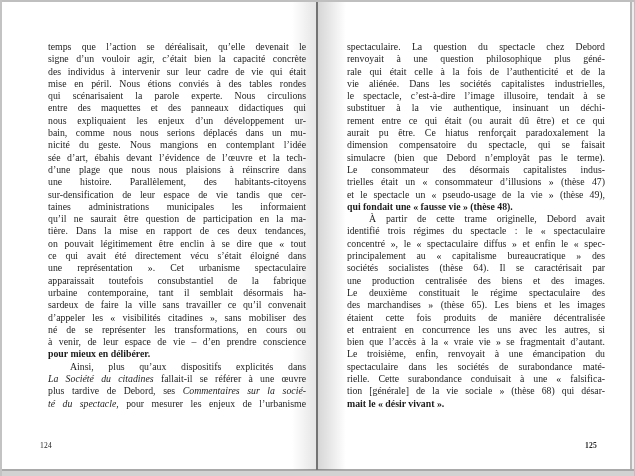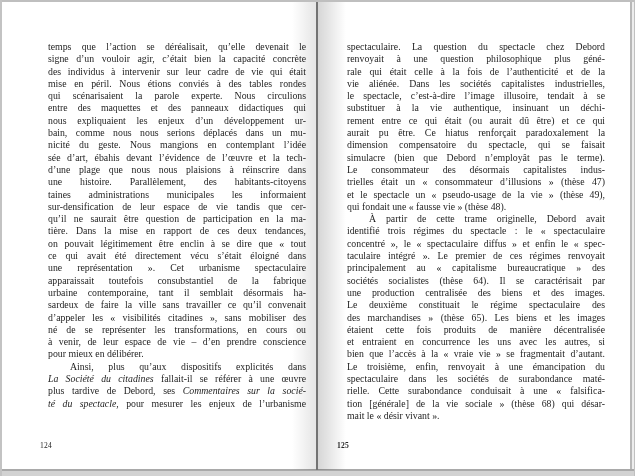--- a/index.html
+++ b/index.html
@@ -26,27 +26,27 @@
     background:linear-gradient(to right,rgba(0,0,0,0.16),rgba(0,0,0,0));}
   
   .textcol{position:absolute;top:41px;width:258px;font-size:9.8px;}
   .textcol-left{left:48px;}
   .textcol-right{left:347px;}
   .line{
     height:12.3px;line-height:12.3px;overflow:hidden;
     text-align:justify;text-align-last:justify;
     white-space:normal;
   }
-  .line.flush{text-align-last:left;}
+  .line.flush{text-align-last:left;font-weight:bold;}
   .line.indent{text-indent:22px;}
   .line em{font-style:italic;}
   
   .folio{position:absolute;top:441px;font-size:7.6px;line-height:9px;color:#262626;letter-spacing:0.2px;}
   .folio-left{left:40px;}
-  .folio-right{left:337px;width:258px;padding-right:14px;box-sizing:border-box;font-weight:bold;}
+  .folio-right{left:353px;width:258px;text-align:right;padding-right:14px;box-sizing:border-box;font-weight:bold;}
 </style>
 </head>
 <body>
 
 <div class="edge edge-right-strip"></div>
 <div class="edge edge-bottom-strip"></div>
 <div class="edge edge-right-line"></div>
 <div class="edge edge-bottom-line"></div>
 <div class="edge edge-top"></div>
 <div class="edge edge-left"></div>
@@ -62,22 +62,22 @@
     <div class="line"><span>des individus à intervenir sur leur cadre de vie qui était</span></div>
     <div class="line"><span>mise en péril. Nous étions conviés à des tables rondes</span></div>
     <div class="line"><span>qui scénarisaient la parole experte. Nous circulions</span></div>
     <div class="line"><span>entre des maquettes et des panneaux didactiques qui</span></div>
     <div class="line"><span>nous expliquaient les enjeux d’un développement ur-</span></div>
     <div class="line"><span>bain, comme nous nous serions déplacés dans un mu-</span></div>
     <div class="line"><span>nicité du geste. Nous mangions en contemplant l’idée</span></div>
     <div class="line"><span>sée d’art, ébahis devant l’évidence de l’œuvre et la tech-</span></div>
     <div class="line"><span>d’une plage que nous nous plaisions à réinscrire dans</span></div>
     <div class="line"><span>une histoire. Parallèlement, des habitants-citoyens</span></div>
+    <div class="line"><span>sur-densification de leur espace de vie tandis que cer-</span></div>
     <div class="line"><span>taines administrations municipales les informaient</span></div>
-    <div class="line"><span>sur-densification de leur espace de vie tandis que cer-</span></div>
     <div class="line"><span>qu’il ne saurait être question de participation en la ma-</span></div>
     <div class="line"><span>tière. Dans la mise en rapport de ces deux tendances,</span></div>
     <div class="line"><span>on pouvait légitimement être enclin à se dire que « tout</span></div>
     <div class="line"><span>ce qui avait été directement vécu s’était éloigné dans</span></div>
     <div class="line"><span>une représentation ». Cet urbanisme spectaculaire</span></div>
     <div class="line"><span>apparaissait toutefois consubstantiel de la fabrique</span></div>
     <div class="line"><span>urbaine contemporaine, tant il semblait désormais ha-</span></div>
     <div class="line"><span>sardeux de faire la ville sans travailler ce qu’il convenait</span></div>
     <div class="line"><span>d’appeler les « visibilités citadines », sans mobiliser des</span></div>
     <div class="line"><span>né de se représenter les transformations, en cours ou</span></div>
@@ -101,21 +101,20 @@
     <div class="line"><span>aurait pu être. Ce hiatus renforçait paradoxalement la</span></div>
     <div class="line"><span>dimension compensatoire du spectacle, qui se faisait</span></div>
     <div class="line"><span>simulacre (bien que Debord n’employât pas le terme).</span></div>
     <div class="line"><span>Le consommateur des désormais capitalistes indus-</span></div>
     <div class="line"><span>trielles était un « consommateur d’illusions » (thèse 47)</span></div>
     <div class="line"><span>et le spectacle un « pseudo-usage de la vie » (thèse 49),</span></div>
     <div class="line flush"><span>qui fondait une « fausse vie » (thèse 48).</span></div>
     <div class="line indent"><span>À partir de cette trame originelle, Debord avait</span></div>
     <div class="line"><span>identifié trois régimes du spectacle : le « spectaculaire</span></div>
     <div class="line"><span>concentré », le « spectaculaire diffus » et enfin le « spec-</span></div>
-    <div class="line"><span>taculaire intégré ». Le premier de ces régimes renvoyait</span></div>
     <div class="line"><span>principalement au « capitalisme bureaucratique » des</span></div>
     <div class="line"><span>sociétés socialistes (thèse 64). Il se caractérisait par</span></div>
     <div class="line"><span>une production centralisée des biens et des images.</span></div>
     <div class="line"><span>Le deuxième constituait le régime spectaculaire des</span></div>
     <div class="line"><span>des marchandises » (thèse 65). Les biens et les images</span></div>
     <div class="line"><span>étaient cette fois produits de manière décentralisée</span></div>
     <div class="line"><span>et entraient en concurrence les uns avec les autres, si</span></div>
     <div class="line"><span>bien que l’accès à la « vraie vie » se fragmentait d’autant.</span></div>
     <div class="line"><span>Le troisième, enfin, renvoyait à une émancipation du</span></div>
     <div class="line"><span>spectaculaire dans les sociétés de surabondance maté-</span></div>

